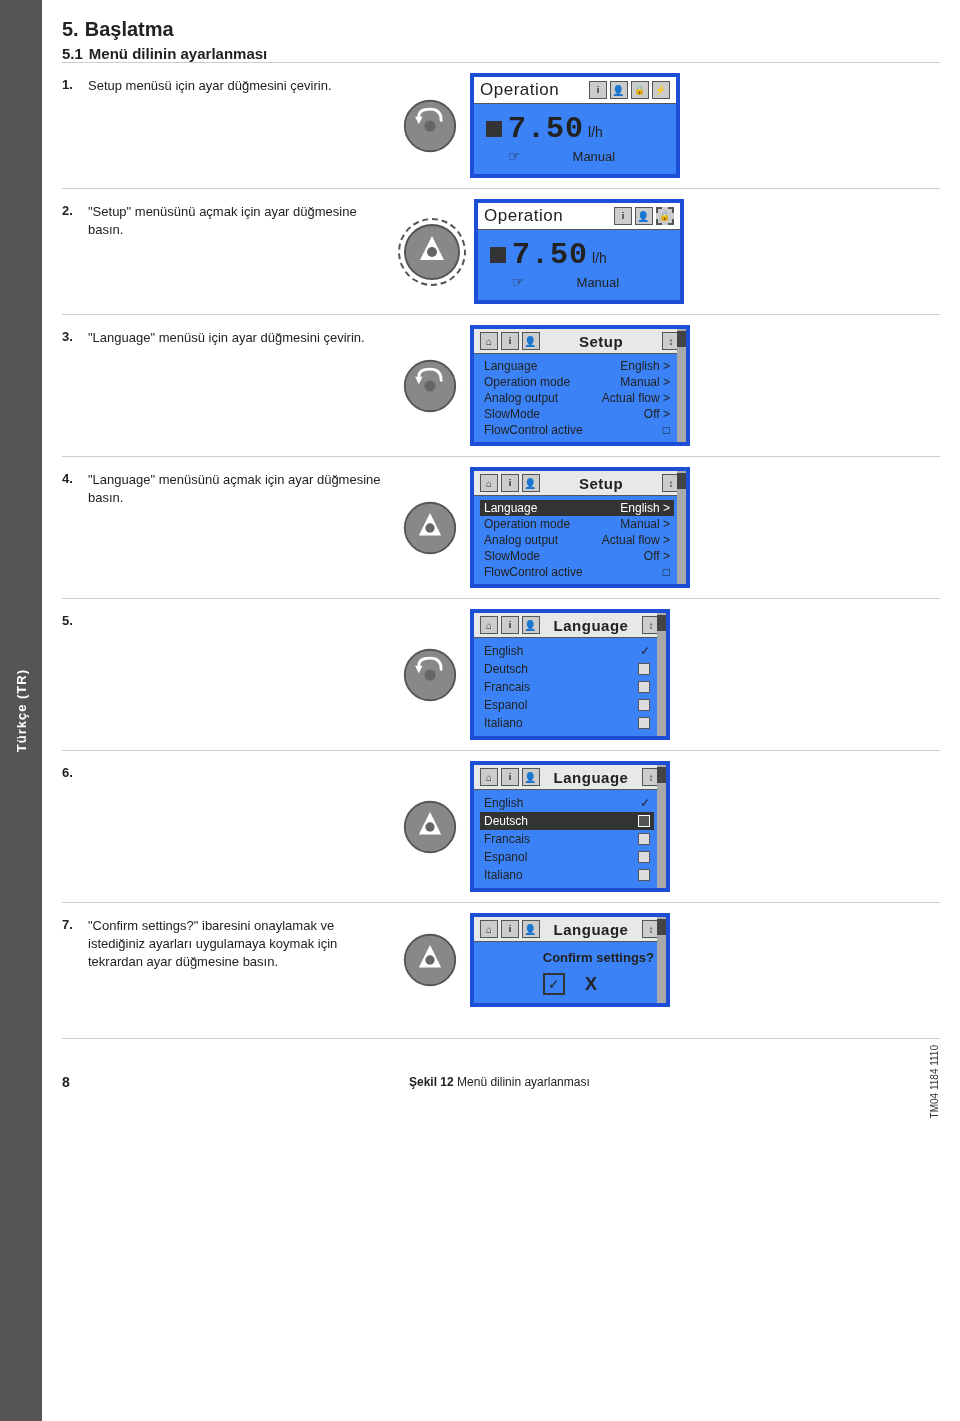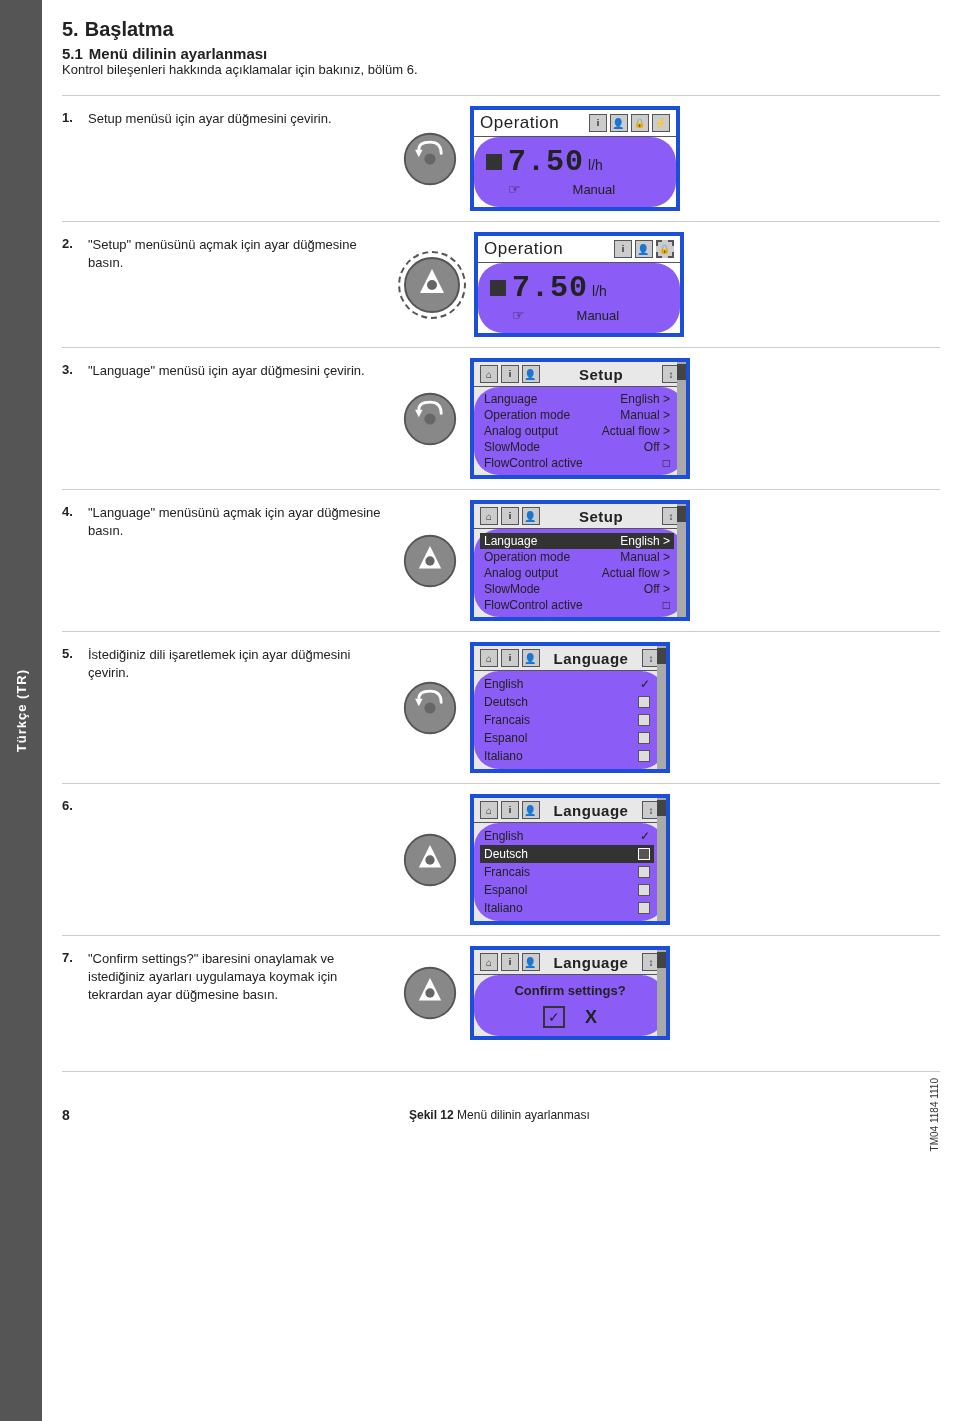--- a/index.html
+++ b/index.html
@@ -119,22 +119,21 @@
       height: 18px;
       border: 1px solid #555;
       display: flex;
       align-items: center;
       justify-content: center;
       font-size: 10px;
       background: #ccc;
     }
     .lcd-body {
       padding: 4px 6px 4px 6px;
-      background: #8b5cf6;
-      border-radius: 25px;
+      background: #3b82f6;
     }
 
     
     .op-screen {
       background: #fff;
     }
     .op-value-row {
       display: flex;
       align-items: baseline;
       padding: 4px 6px 0 6px;
@@ -288,21 +287,20 @@
   <div style="display:flex; gap:6px; align-items:baseline; margin-bottom:4px;">
     <span style="font-size:20px;font-weight:bold;">5.</span>
     <span style="font-size:20px;font-weight:bold;">Başlatma</span>
   </div>
 
   <div style="display:flex; gap:6px; align-items:baseline; margin-bottom:0;">
     <span style="font-size:15px;font-weight:bold;">5.1</span>
     <span style="font-size:15px;font-weight:bold;">Menü dilinin ayarlanması</span>
   </div>
 
-  <p class="intro-text">Kontrol bileşenleri hakkında açıklamalar için bakınız, bölüm 6.</p>
 
   <div class="step-row">
     <div class="step-left">
       <span class="step-number">1.</span>
       <span class="step-text">Setup menüsü için ayar düğmesini çevirin.</span>
     </div>
     <div class="step-right">
 
       <div class="device-icon icon-rotate">
         <svg viewBox="0 0 60 60" xmlns="http://www.w3.org/2000/svg">
@@ -485,21 +483,20 @@
         <div style="position:absolute;right:0;top:0;bottom:0;width:9px;background:#aaa;">
           <div style="width:9px;height:16px;background:#444;margin-top:2px;"></div>
         </div>
       </div>
     </div>
   </div>
 
   <div class="step-row">
     <div class="step-left">
       <span class="step-number">5.</span>
-      <span class="step-text">İstediğiniz dili işaretlemek için ayar düğmesini çevirin.</span>
     </div>
     <div class="step-right">
       <div class="device-icon icon-rotate">
         <svg viewBox="0 0 60 60" xmlns="http://www.w3.org/2000/svg">
           <circle cx="30" cy="30" r="27" fill="#888" stroke="#555" stroke-width="2"></circle>
           <path d="M18 20 Q18 12 30 12 Q42 12 42 24" fill="none" stroke="#fff" stroke-width="3" stroke-linecap="round"></path>
           <polygon points="14,20 22,20 18,28" fill="#fff"></polygon>
           <circle cx="30" cy="30" r="6" fill="#666"></circle>
         </svg>
       </div>
@@ -612,21 +609,21 @@
       <div class="lcd-panel lang-screen confirm-screen" style="min-width:200px; position:relative;">
         <div class="lcd-header">
           <div style="display:flex;align-items:center;gap:3px;">
             <div class="lcd-icon-box" style="font-size:10px;">⌂</div>
             <div class="lcd-icon-box" style="font-size:9px;font-weight:bold;">i</div>
             <div class="lcd-icon-box" style="font-size:10px;">👤</div>
           </div>
           <span class="lcd-header-title" style="font-size:15px;font-weight:bold;">Language</span>
           <div class="lcd-icon-box" style="font-size:10px;">↕</div>
         </div>
-        <div class="lcd-body confirm-screen" style="text-align:center; padding:8px 12px;">
+        <div class="lcd-body confirm-screen" style="text-align:right; padding:8px 12px;">
           <div class="confirm-title">Confirm settings?</div>
           <div class="confirm-buttons">
             <div class="confirm-btn-check">
               <span>✓</span>
             </div>
             <span class="confirm-btn-x">X</span>
           </div>
         </div>
         <div style="position:absolute;right:0;top:0;bottom:0;width:9px;background:#aaa;">
           <div style="width:9px;height:16px;background:#444;margin-top:2px;"></div>

